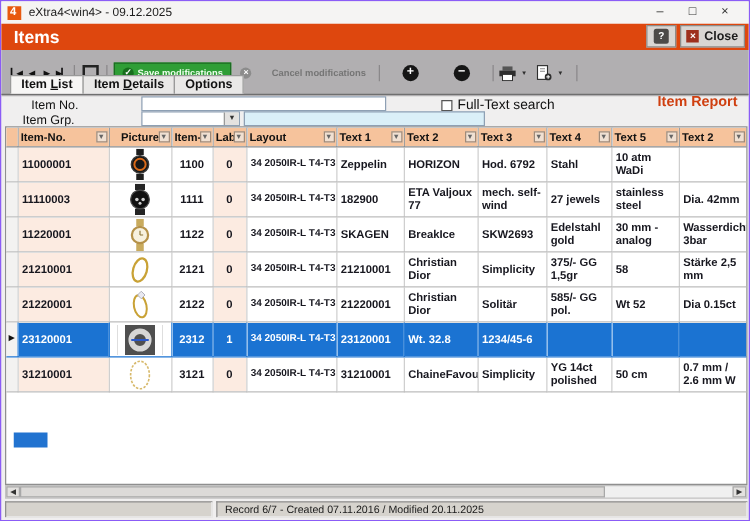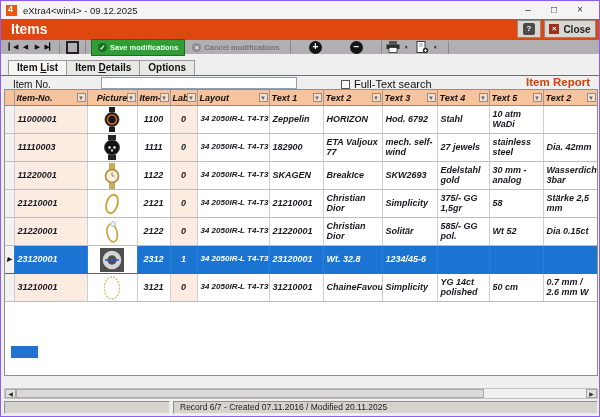--- a/index.html
+++ b/index.html
@@ -20,62 +20,62 @@
   .hdrbtn{position:absolute;top:1px;height:18px;background:#d9d6d3;border:1px solid #8d8b89;
           display:flex;align-items:center;justify-content:center;box-sizing:border-box;}
   .help-btn{right:58px;width:24px;}
   .helpglyph{width:12px;height:12px;background:#4c4a48;color:#fff;font-size:8px;font-weight:bold;
              text-align:center;line-height:12px;border-radius:2px;}
   .close-btn{right:3px;width:52px;gap:4px;font-size:10px;font-weight:bold;color:#1d1d1d;}
   .closeglyph{width:10px;height:10px;background:#9e2f1d;color:#fff;font-size:8px;font-weight:bold;
               text-align:center;line-height:10px;}
 
   
-  .toolbar{position:absolute;top:39px;left:0;right:0;height:14px;background:#b1afb1;
+  .toolbar{position:absolute;top:39px;left:0;right:0;height:37px;background:#b1afb1;
            display:flex;align-items:center;padding-left:6px;box-sizing:border-box;}
   .tbtn{display:flex;align-items:center;justify-content:center;height:15px;color:#111;}
   .navb{width:12px;font-size:7px;letter-spacing:-1px;}
   .sep{width:1px;height:13px;background:#8a888a;margin:0 4px;}
   .sqbtn{width:13px;height:13px;border:2px solid #222;box-sizing:border-box;background:transparent;margin:0 2px;}
   .savebtn{background:#2f9e36;border:1px solid #1c6c22;color:#ecffec;font-size:7.5px;font-weight:bold;
            padding:0 6px;gap:3px;margin:0 1px;}
-  .cancelbtn{color:#757575;font-size:7.5px;font-weight:bold;padding:0 6px;gap:3px;}
+  .cancelbtn{color:#757575;font-size:7.5px;font-weight:bold;padding:0 6px;gap:16px;}
   .cicon{width:9px;height:9px;border-radius:50%;color:#fff;font-size:7px;line-height:9px;text-align:center;}
   .ci-green{background:#176e1d;}
   .ci-gray{background:#8c8c8c;}
   .roundbtn{width:13px;height:13px;border-radius:50%;background:#151515;color:#fff;font-size:10px;
             font-weight:bold;line-height:12px;text-align:center;margin:0 14px;}
   .ddarrow{font-size:7px;color:#2e2e2e;margin:0 6px 0 4px;}
 
   
   .tabstrip{position:absolute;top:59px;left:0;right:0;height:15px;border-bottom:1px solid #6f6f6f;
             display:flex;padding-left:7px;}
   .tab{padding:1px 8px 0 8px;font-size:10px;font-weight:bold;color:#111;background:#e9e8e7;
        border:1px solid #9a9a9a;border-bottom:none;margin-right:-1px;text-align:right;}
   .tab.active{background:#f7f6f5;}
   .accel{text-decoration:underline;}
 
   
-  .searchpanel{position:absolute;top:74px;left:0;right:0;height:26px;}
+  .searchpanel{position:absolute;top:74px;left:12px;right:0;height:26px;}
   .slabel{position:absolute;font-size:10px;color:#111;}
   .sinput{position:absolute;background:#fff;border:1px solid #8ea0b4;box-sizing:border-box;
           font-size:9px;font-family:"Liberation Sans",sans-serif;padding:0 2px;}
   .combo{position:absolute;left:100px;top:14px;width:79px;height:12px;background:#fff;
          border:1px solid #8ea0b4;box-sizing:border-box;}
   .combobtn{position:absolute;right:0;top:0;width:11px;height:10px;background:#e4e2e0;
             border-left:1px solid #9a9a9a;font-size:6px;text-align:center;line-height:10px;color:#333;}
   .grpfield{left:182px;top:14px;width:193px;height:12px;background:#daeff8;}
   .cbwrap{position:absolute;left:340px;top:3px;display:flex;align-items:center;gap:4px;}
   .cbx{width:9px;height:9px;background:#fff;border:1px solid #555;box-sizing:border-box;}
   .cblabel{font-size:11px;color:#111;}
   .report{position:absolute;right:9px;top:1px;color:#cf3f10;font-weight:bold;font-size:11.5px;}
 
   
-  .gridwrap{position:absolute;left:3px;top:88px;width:594px;height:287px;background:#fff;
-            border:1px solid #8f8f8f;box-sizing:border-box;overflow:hidden;font-style:italic;}
+  .gridwrap{position:absolute;left:3px;top:100px;width:594px;height:287px;background:#fff;
+            border:1px solid #8f8f8f;box-sizing:border-box;overflow:hidden;}
   table.grid{border-collapse:collapse;table-layout:fixed;width:592px;}
   .grid th{background:#f6c39c;border-right:1px solid #9e9e9e;border-bottom:1px solid #8a8a8a;
            font-size:9px;font-weight:bold;color:#111;height:15px;padding:0 2px;text-align:left;
            position:relative;overflow:hidden;white-space:nowrap;}
   .grid th.c-pic{text-align:center;}
   .flt{position:absolute;right:1px;top:3px;width:9px;height:9px;background:#f0e0d2;border:1px solid #a08a78;
        font-size:6px;line-height:8px;text-align:center;color:#666;box-sizing:border-box;}
   .grid td{border-right:1px solid #cfcfcf;border-bottom:1px solid #bdbdbd;font-size:9px;font-weight:bold;
            color:#17171f;padding:1px 3px;height:25px;vertical-align:middle;line-height:1.1;overflow:hidden;}
   .grid td.c-tint{background:#fcebe1;}

